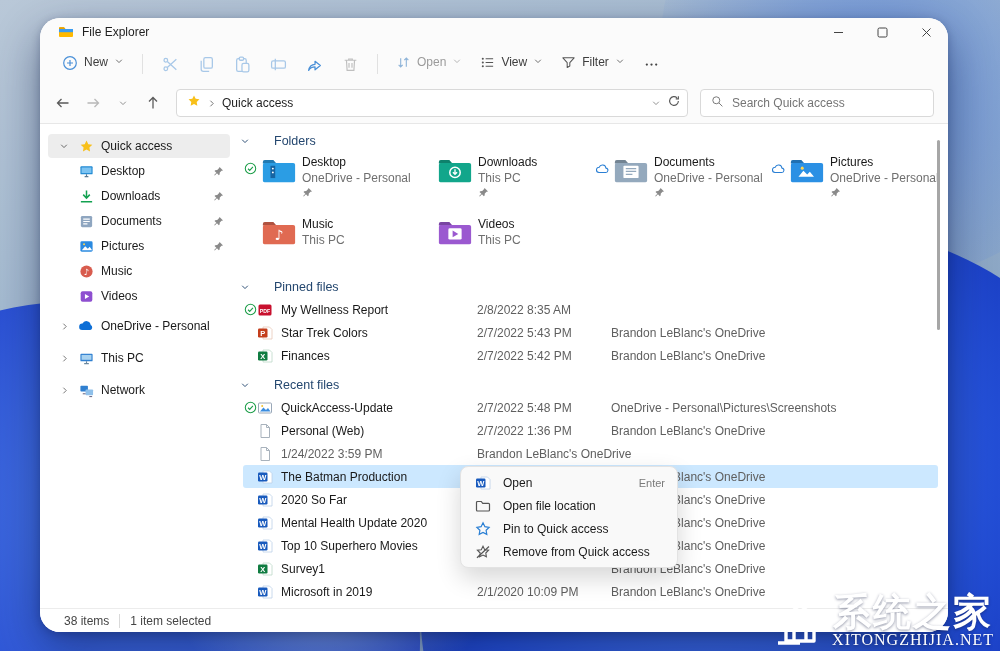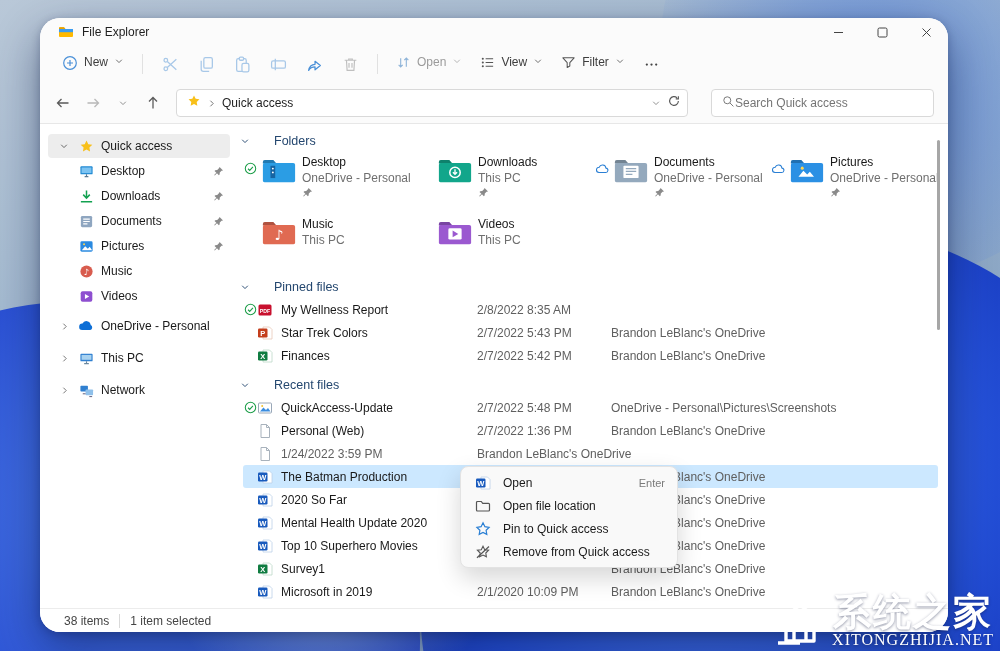--- a/index.html
+++ b/index.html
@@ -32,22 +32,22 @@
   .tb-btn { display:flex; gap:6px; padding:5px 8px; border-radius:4px; font-size:12px; color:#3d3d3d; }
   .tb-ic { width:34px; height:26px; display:flex; align-items:center; justify-content:center; }
   .dim { color:#9b9b9b; }
 
   .addressrow { height:42px; background:#fbfbfb; border-bottom:1px solid #e7e7e7; display:flex; align-items:center; padding:0 14px 0 10px; gap:4px; }
   .nav-btn { width:26px; height:26px; display:flex; align-items:center; justify-content:center; border-radius:4px; }
   .addr-box { height:28px; width:512px; margin-left:6px; background:#ffffff; border:1px solid #d9d9d9; border-radius:4px;
     display:flex; align-items:center; padding:0 6px 0 10px; gap:6px; }
   .addr-box .crumb { font-size:12px; color:#1f1f1f; }
   .addr-right { margin-left:auto; display:flex; align-items:center; gap:6px; }
-  .search-box { height:28px; flex:1; margin-left:19px; background:#ffffff; border:1px solid #d9d9d9; border-radius:4px;
-    display:flex; align-items:center; padding:0 10px; }
+  .search-box { height:28px; flex:1; margin-left:8px; background:#ffffff; border:1px solid #d9d9d9; border-radius:4px;
+    display:flex; align-items:center; padding:0 10px; gap:8px; }
   .search-box input { border:none; outline:none; font-size:12px; color:#767676; width:100%; font-family:"Liberation Sans",sans-serif; background:transparent; }
 
   .content { display:flex; height:484px; }
   .sidebar { width:198px; padding-top:10px; overflow:hidden; }
   .side-item { height:24px; display:flex; align-items:center; margin:0 8px 1px 8px; border-radius:4px; padding-left:8px; font-size:12px; color:#1a1a1a; }
   .side-item.sel { background:#ededed; }
   .side-item.grp { height:28px; margin-top:4px; }
   .side-item .chev { width:16px; display:flex; align-items:center; justify-content:center; color:#5f5f5f; }
   .side-item .sicon { width:16px; height:16px; margin:0 7px 0 6px; display:flex; align-items:center; justify-content:center; }
   .side-item .slabel { flex:1; white-space:nowrap; }

